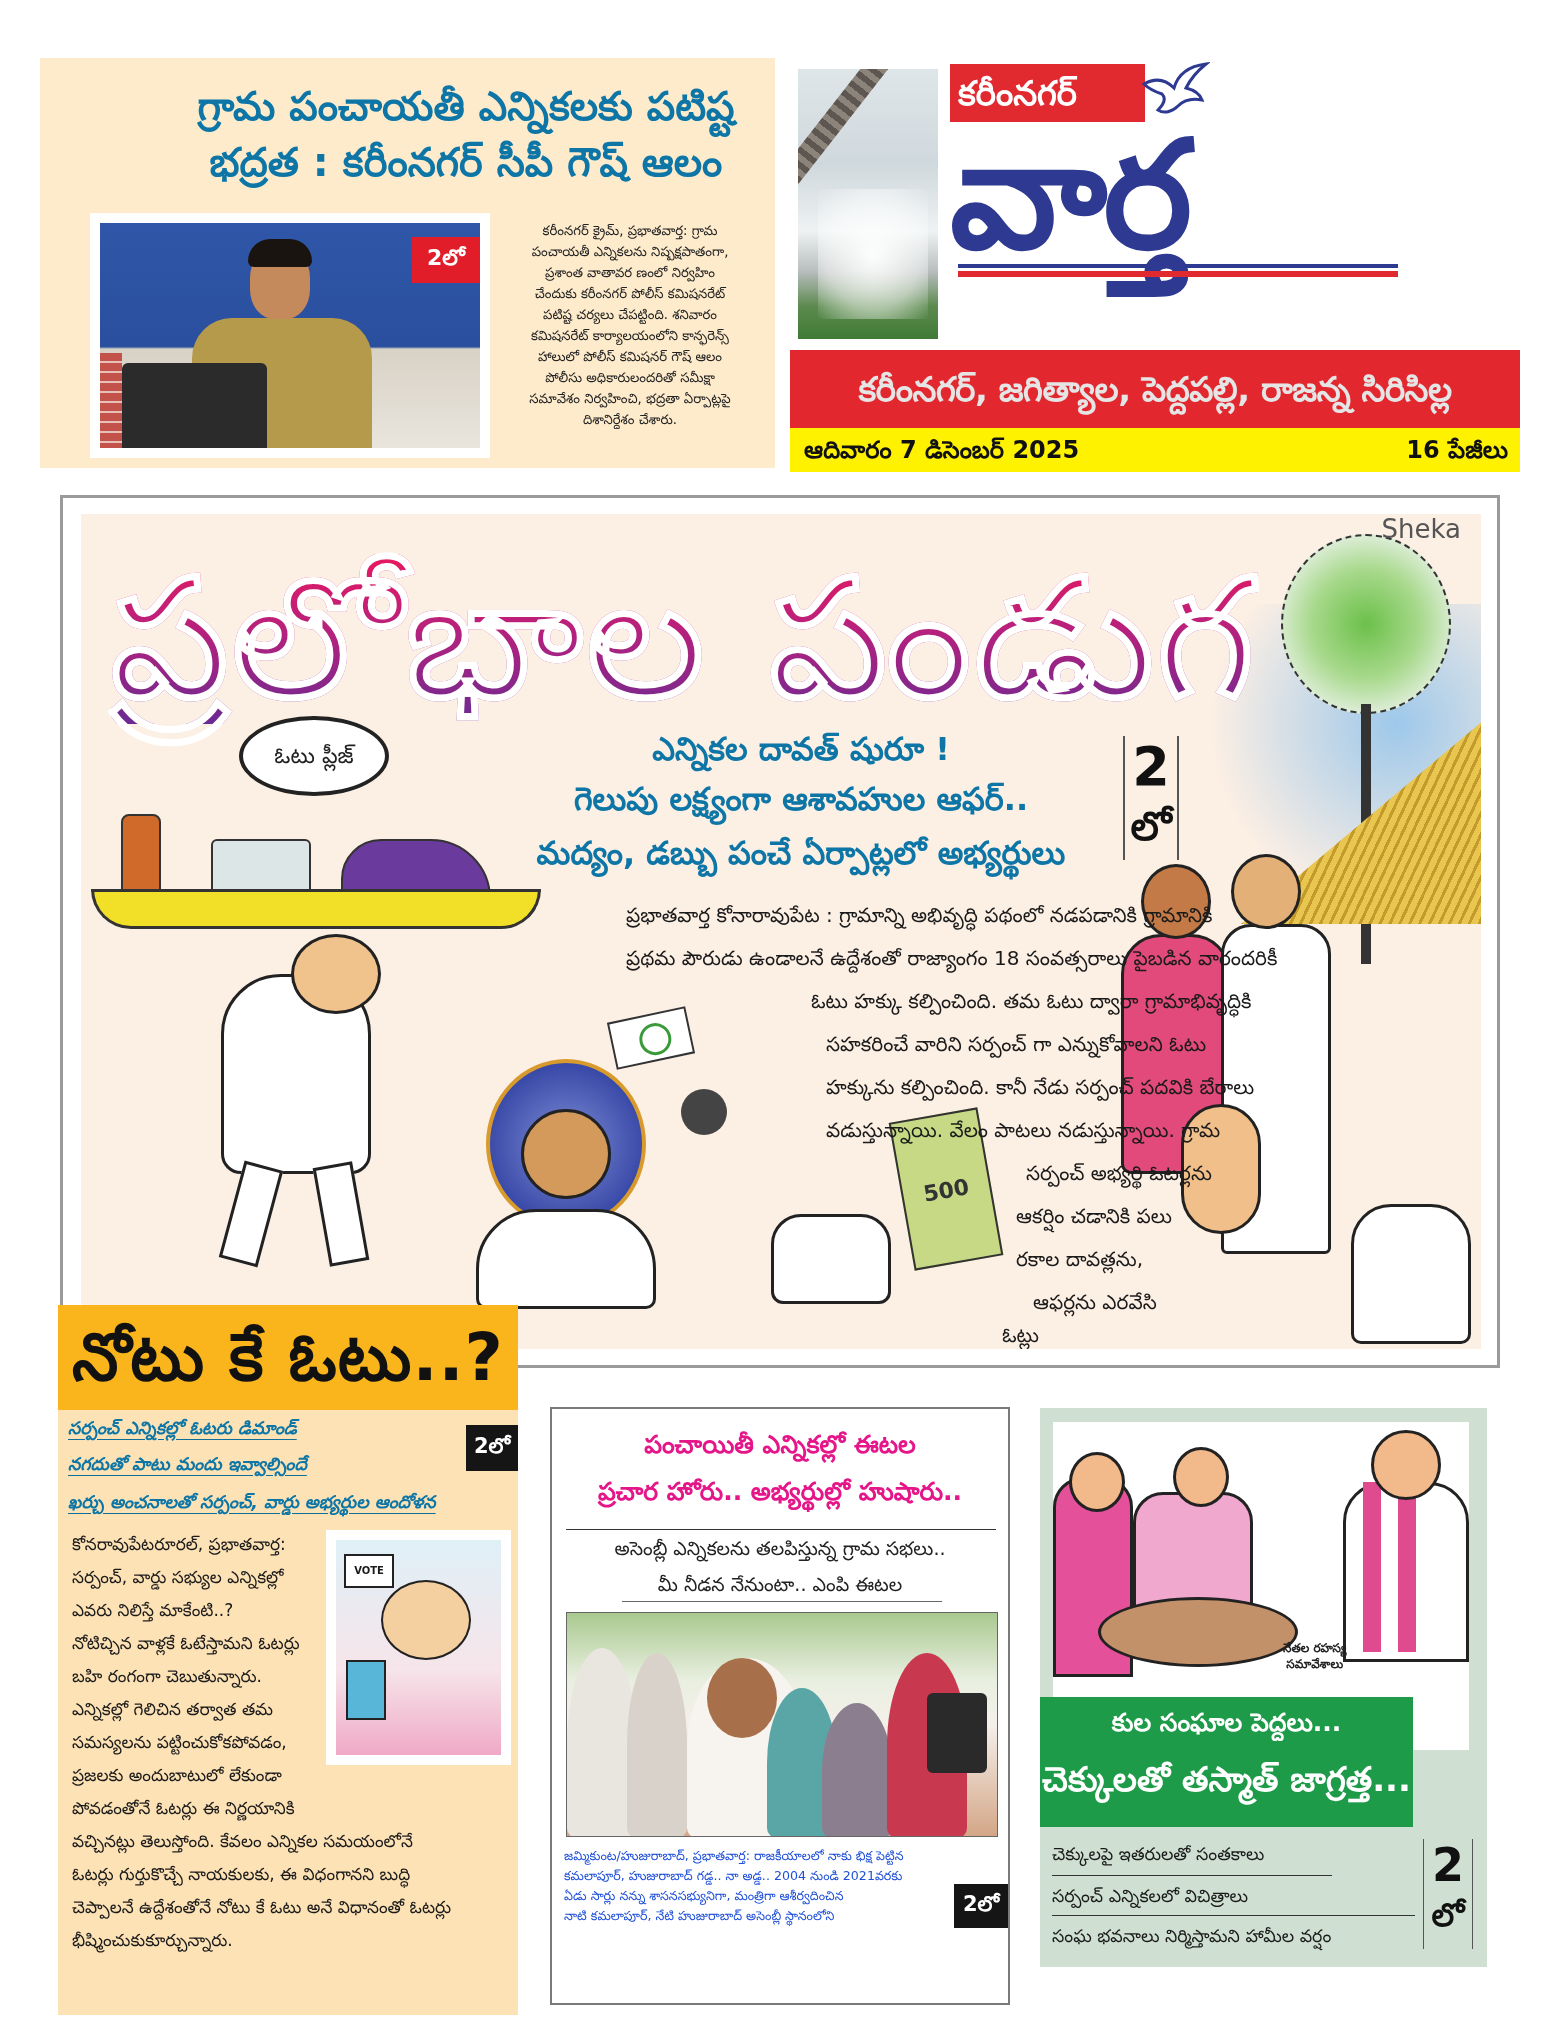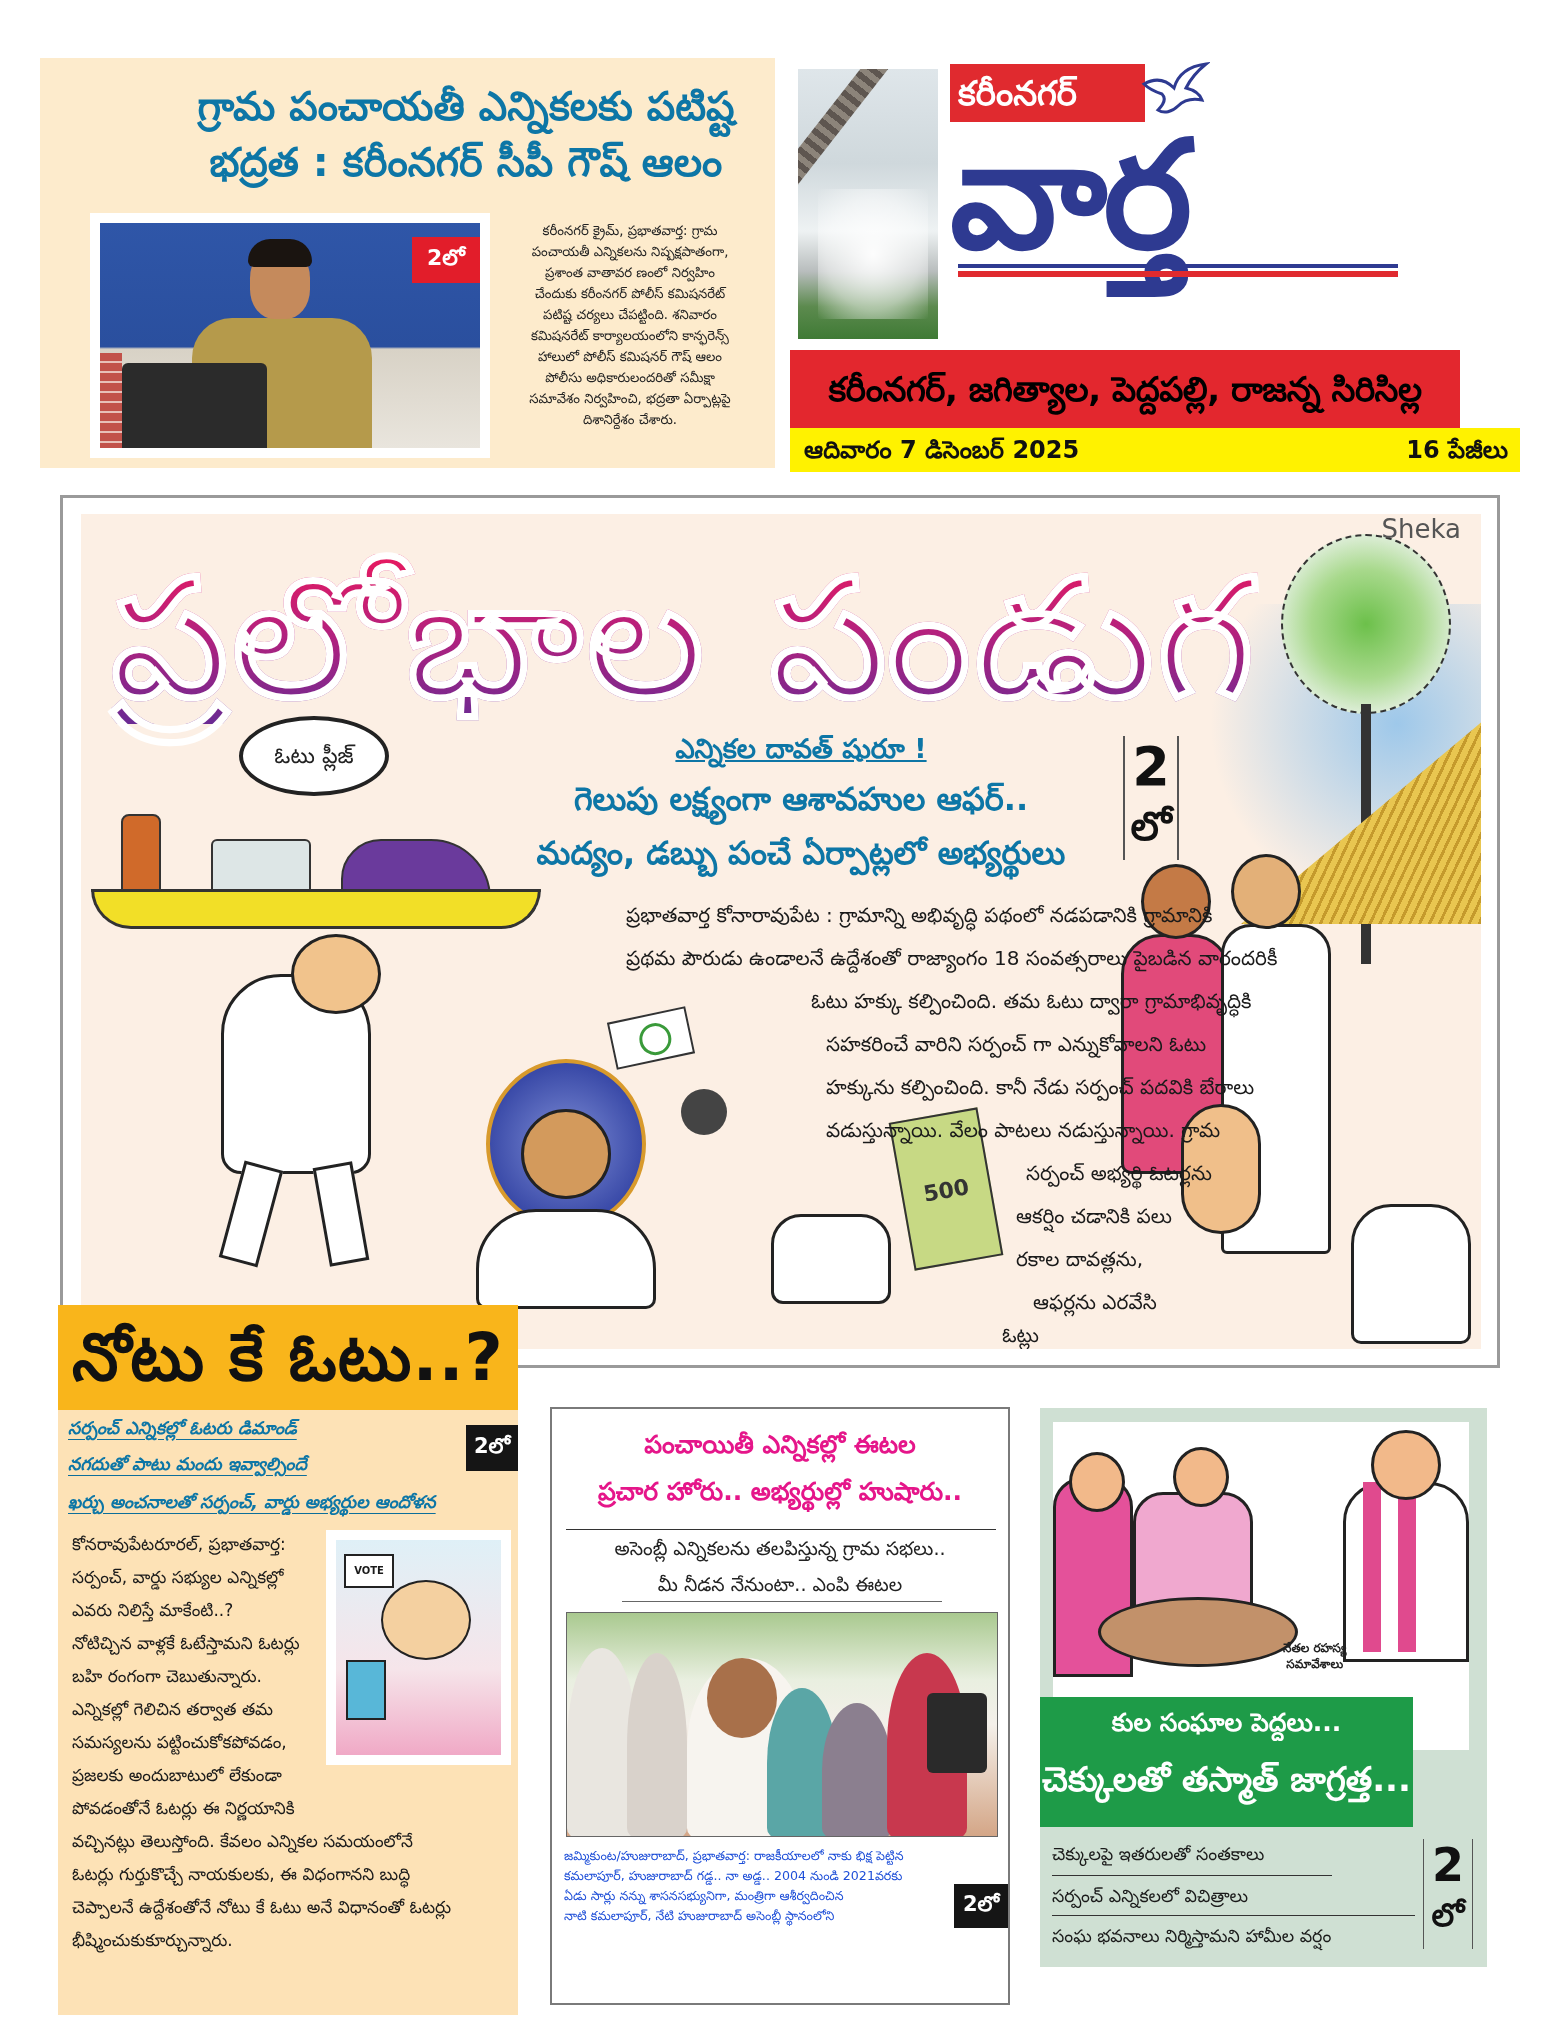--- a/index.html
+++ b/index.html
@@ -21,37 +21,37 @@
 
   
   .mast-photo { position: absolute; left: 798px; top: 69px; width: 140px; height: 270px; background: linear-gradient(180deg,#dfe6ea 0%,#cfd8dc 35%,#eef2f3 60%,#b8bdbd 75%,#5c8a4e 88%,#3f7a35 100%); overflow: hidden; }
   .dam-wall { position: absolute; left: -30px; top: 125px; width: 210px; height: 22px; background: repeating-linear-gradient(90deg,#5e5650 0 6px,#8c847a 6px 12px); transform: rotate(-52deg); transform-origin: left center; }
   .dam-spray { position: absolute; left: 20px; top: 120px; width: 110px; height: 130px; background: radial-gradient(ellipse at center, rgba(255,255,255,0.95) 0%, rgba(255,255,255,0.5) 60%, rgba(255,255,255,0) 100%); }
   .mast-tag { position: absolute; left: 950px; top: 64px; width: 195px; height: 58px; background: #e02a2f; color: #fff; font-weight: bold; font-size: 34px; line-height: 58px; padding-left: 8px; }
   .dove-icon { position: absolute; left: 1140px; top: 60px; width: 70px; height: 60px; }
   .mast-title { position: absolute; left: 950px; top: 120px; width: 460px; height: 150px; color: #2e3a91; font-weight: bold; font-size: 150px; line-height: 150px; letter-spacing: -4px; }
   .mast-rule-blue { position: absolute; left: 958px; top: 264px; width: 440px; height: 4px; background: #2e3a91; }
   .mast-rule-red { position: absolute; left: 958px; top: 271px; width: 440px; height: 6px; background: #e02a2f; }
-  .mast-districts { position: absolute; left: 790px; top: 350px; width: 670px; height: 78px; background: #e3272e; color: #000000; font-weight: bold; font-size: 34px; line-height: 78px; text-align: center; letter-spacing: -0.5px; }
+  .mast-districts { position: absolute; left: 790px; top: 350px; width: 730px; height: 78px; background: #e3272e; color: #e5e5e5; font-weight: bold; font-size: 34px; line-height: 78px; text-align: center; letter-spacing: -0.5px; }
   .mast-dateline { position: absolute; left: 790px; top: 428px; width: 730px; height: 44px; background: #fff200; color: #111; font-weight: bold; font-size: 24px; line-height: 44px; display: flex; justify-content: space-between; padding: 0 12px 0 14px; }
 
   
   .main-frame { position: absolute; left: 60px; top: 495px; width: 1440px; height: 873px; border: 3px solid #9a9a9a; background: #fff; }
   .main-inner { position: absolute; left: 18px; top: 16px; width: 1400px; height: 835px; background: #fcefe4; overflow: hidden; }
   .main-headline { position: absolute; left: 30px; top: 40px; font-weight: bold; font-size: 165px; line-height: 170px; letter-spacing: 4px;
     background: linear-gradient(180deg,#e8195f 0%,#b6217d 45%,#6a2a93 100%); -webkit-background-clip: text; background-clip: text; color: transparent;
     -webkit-text-stroke: 2px #ffffff; }
   .sketch-credit { position: absolute; right: 20px; top: 0; font-size: 26px; color: #555; }
   .tree { position: absolute; right: 30px; top: 20px; width: 170px; height: 180px; border-radius: 50%; background: radial-gradient(circle, #6cc04a 0%, #a8d98c 45%, #e9f2e8 80%); border: 2px dashed #333; }
   .tree-trunk { position: absolute; right: 110px; top: 190px; width: 10px; height: 260px; background: #333; }
   .hut-roof { position: absolute; right: -10px; top: 200px; width: 250px; height: 210px; background: repeating-linear-gradient(115deg,#e9c650 0 6px,#c59a2c 6px 9px); clip-path: polygon(100% 0, 100% 100%, 0 100%); }
   .sky-blue { position: absolute; right: 0; top: 90px; width: 280px; height: 300px; background: radial-gradient(circle at 70% 40%, #9ec8ea 0%, rgba(158,200,234,0) 70%); }
 
   .subheads { position: absolute; left: 430px; top: 212px; width: 580px; text-align: center; color: #0d76a6; font-weight: bold; }
-  .subhead-1 { font-size: 27px; line-height: 46px; text-decoration: underline; }
+  .subhead-1 { font-size: 32px; line-height: 46px; }
   .subhead-2 { font-size: 32px; line-height: 54px; }
   .subhead-3 { font-size: 32px; line-height: 54px; }
   .page-ref-big { position: absolute; left: 1042px; top: 222px; width: 56px; height: 124px; border-left: 2px solid #555; border-right: 2px solid #555; text-align: center; font-weight: bold; color: #111; }
   .page-ref-big .num { font-size: 54px; line-height: 62px; display: block; }
   .page-ref-big .lo { font-size: 40px; line-height: 56px; display: block; }
 
   .body-text { position: absolute; font-size: 20px; line-height: 43px; color: #1a1a1a; white-space: nowrap; }
 
   .speech-bubble { position: absolute; left: 158px; top: 202px; width: 150px; height: 80px; border: 4px solid #222; border-radius: 50%; background: #fff; font-size: 22px; line-height: 72px; text-align: center; color: #222; }
   .tray { position: absolute; left: 10px; top: 300px; width: 450px; height: 110px; }

